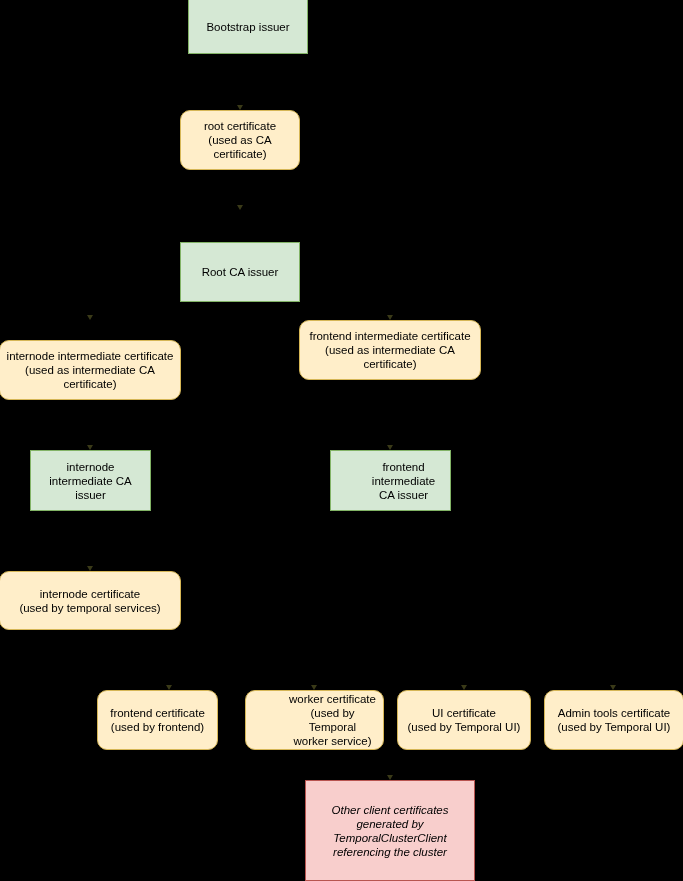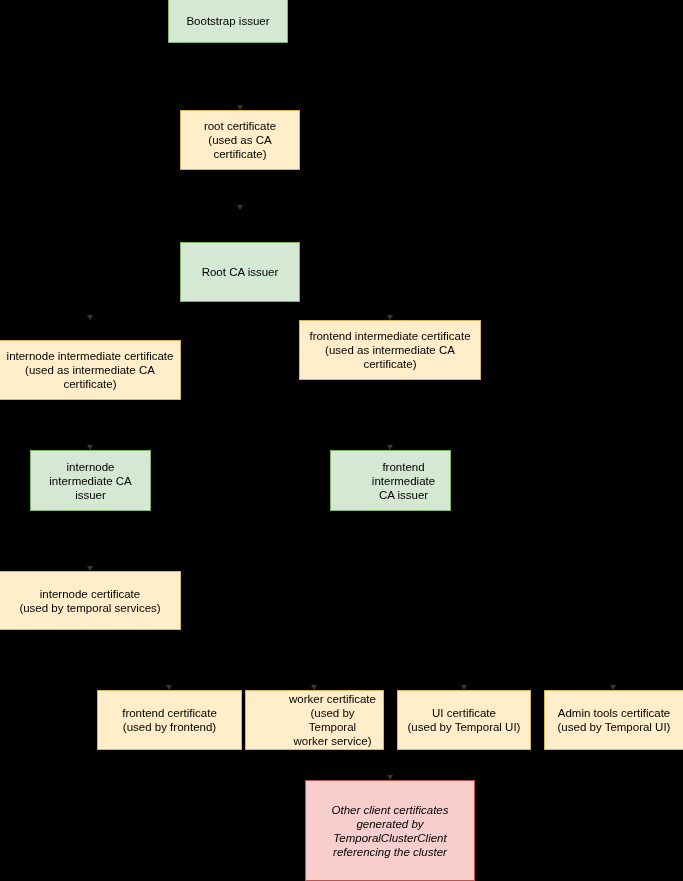--- a/index.html
+++ b/index.html
@@ -30,20 +30,21 @@
     padding: 2px 4px;
     white-space: pre-line;
   }
   .issuer {
     background: #d5e8d4;
     border-color: #82b366;
   }
   .cert {
     background: #ffeec9;
     border-color: #d6b656;
+    border-radius: 10px;
   }
   .other {
     background: #f8cecc;
     border-color: #b85450;
   }
   .edge {
     position: absolute;
     background: #000000;
   }
   .edge-v { width: 1px; }
@@ -90,21 +91,21 @@
   <div class="arrowhead" style="left:166px; top:685px;"></div>
   <div class="edge edge-v" style="left:314px; top:665px; height:25px;"></div>
   <div class="arrowhead" style="left:311px; top:685px;"></div>
   <div class="edge edge-v" style="left:464px; top:665px; height:25px;"></div>
   <div class="arrowhead" style="left:461px; top:685px;"></div>
   <div class="edge edge-v" style="left:613px; top:665px; height:25px;"></div>
   <div class="arrowhead" style="left:610px; top:685px;"></div>
   <div class="edge edge-v" style="left:390px; top:750px; height:30px;"></div>
   <div class="arrowhead" style="left:387px; top:775px;"></div>
 
-  <div class="node issuer" style="left:168px; top:-1px; width:120px; height:44px;">Bootstrap issuer</div>
+  <div class="node issuer" style="left:188px; top:-1px; width:120px; height:55px;">Bootstrap issuer</div>
 
   <div class="node cert" style="left:180px; top:110px; width:120px; height:60px;">root certificate
 (used as CA
 certificate)</div>
 
   <div class="node issuer" style="left:180px; top:210px; width:120px; height:60px;margin-top:32px;">Root CA issuer</div>
 
   <div class="node cert" style="left:-1px; top:320px; width:182px; height:60px;margin-top:20px;">internode intermediate certificate
 (used as intermediate CA
 certificate)</div>
@@ -116,21 +117,21 @@
   <div class="node issuer" style="left:30px; top:450px; width:121px; height:61px;">internode
 intermediate CA
 issuer</div>
 
   <div class="node issuer" style="left:330px; top:450px; width:121px; height:61px;padding-left:30px;">frontend intermediate
 CA issuer</div>
 
   <div class="node cert" style="left:-1px; top:571px; width:182px; height:59px;">internode certificate
 (used by temporal services)</div>
 
-  <div class="node cert" style="left:97px; top:690px; width:145px; height:60px;">frontend certificate
+  <div class="node cert" style="left:97px; top:690px; width:121px; height:60px;">frontend certificate
 (used by frontend)</div>
 
   <div class="node cert" style="left:245px; top:690px; width:139px; height:60px;padding-left:40px;">worker certificate
 (used by Temporal
 worker service)</div>
 
   <div class="node cert" style="left:397px; top:690px; width:134px; height:60px;">UI certificate
 (used by Temporal UI)</div>
 
   <div class="node cert" style="left:544px; top:690px; width:140px; height:60px;">Admin tools certificate

